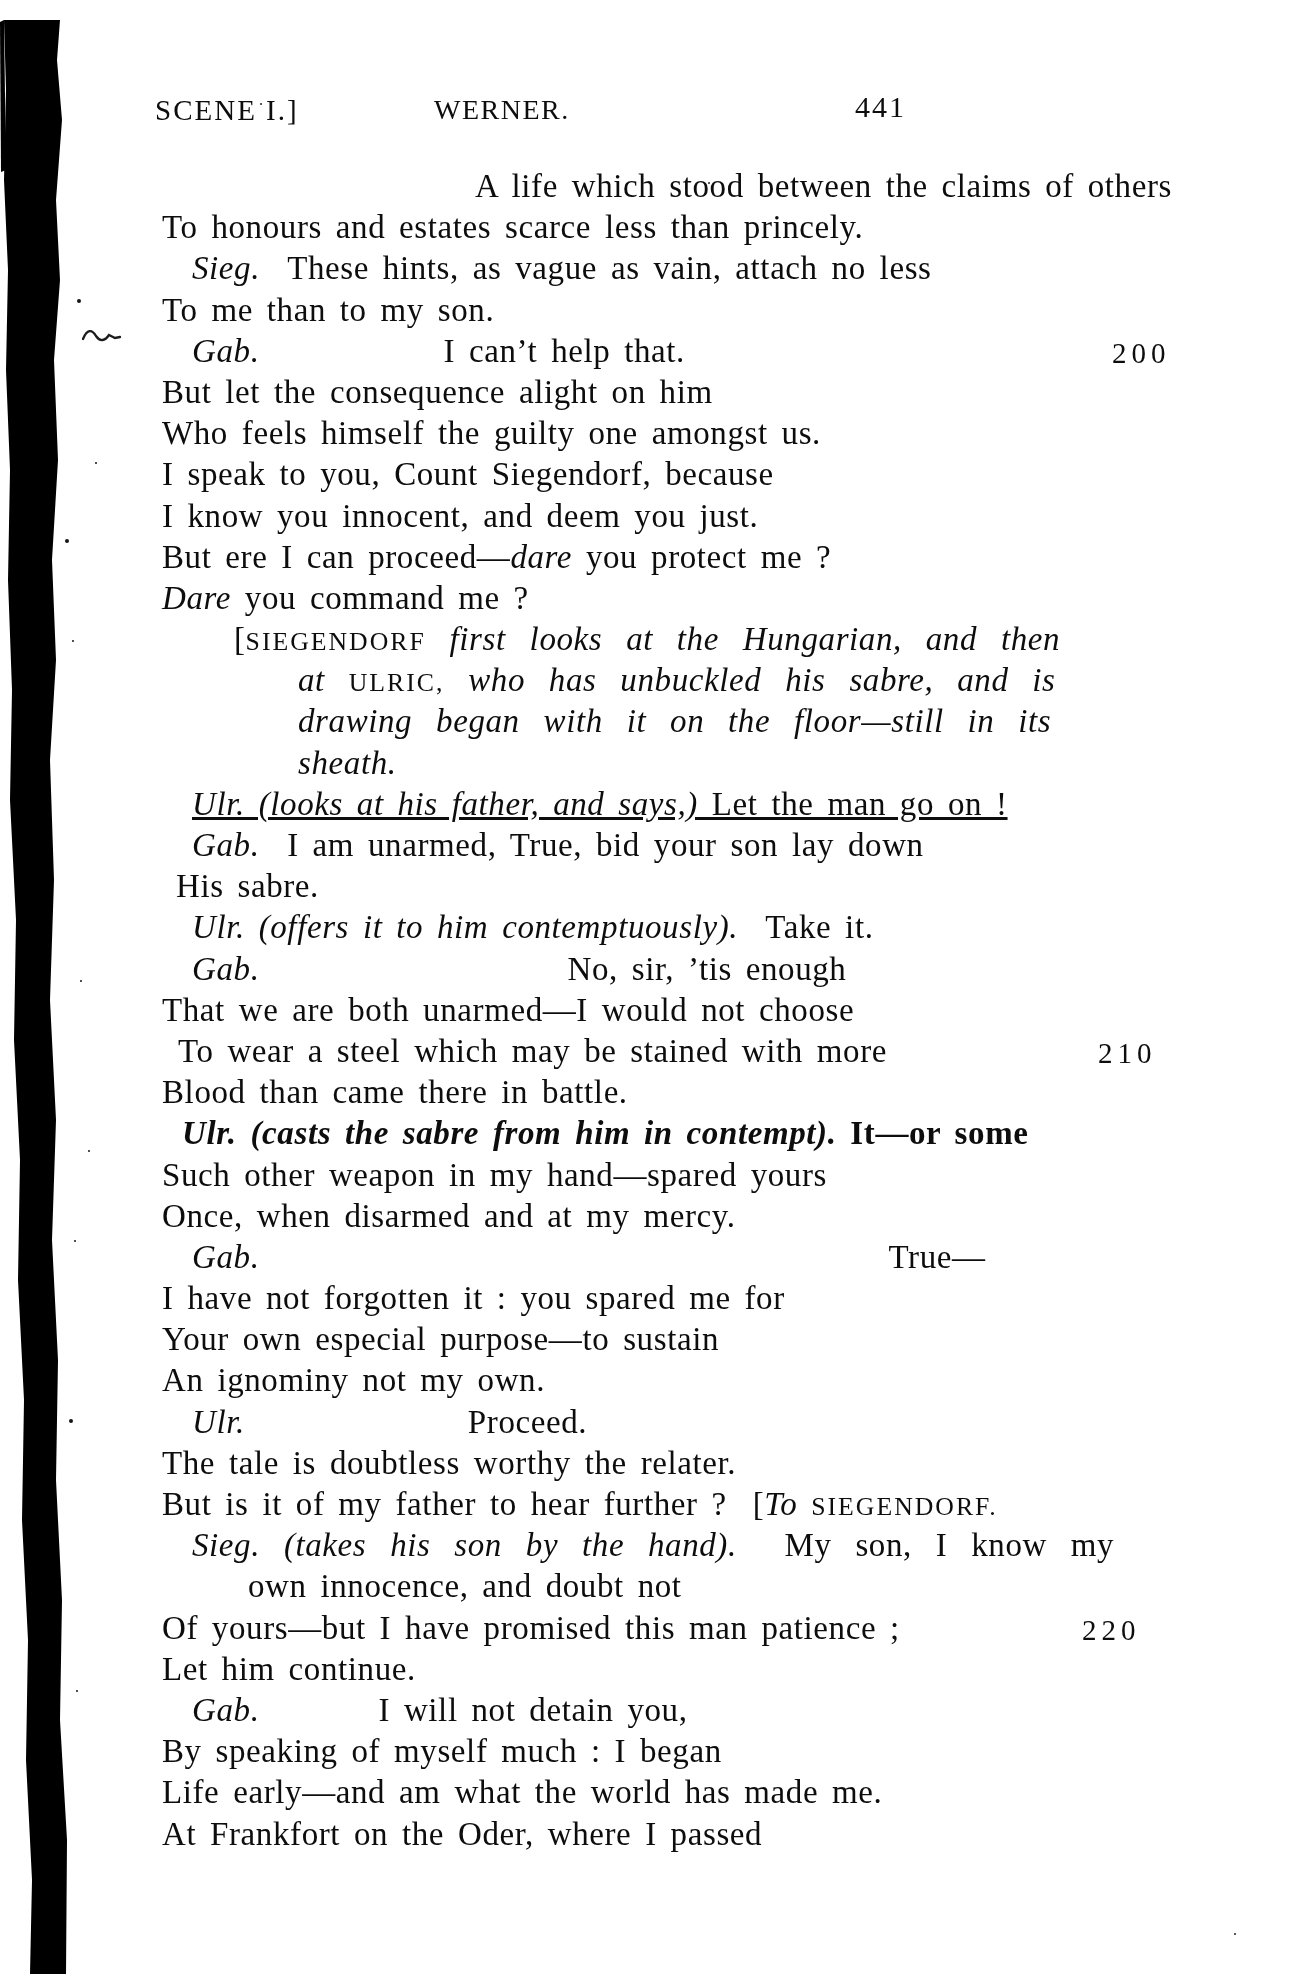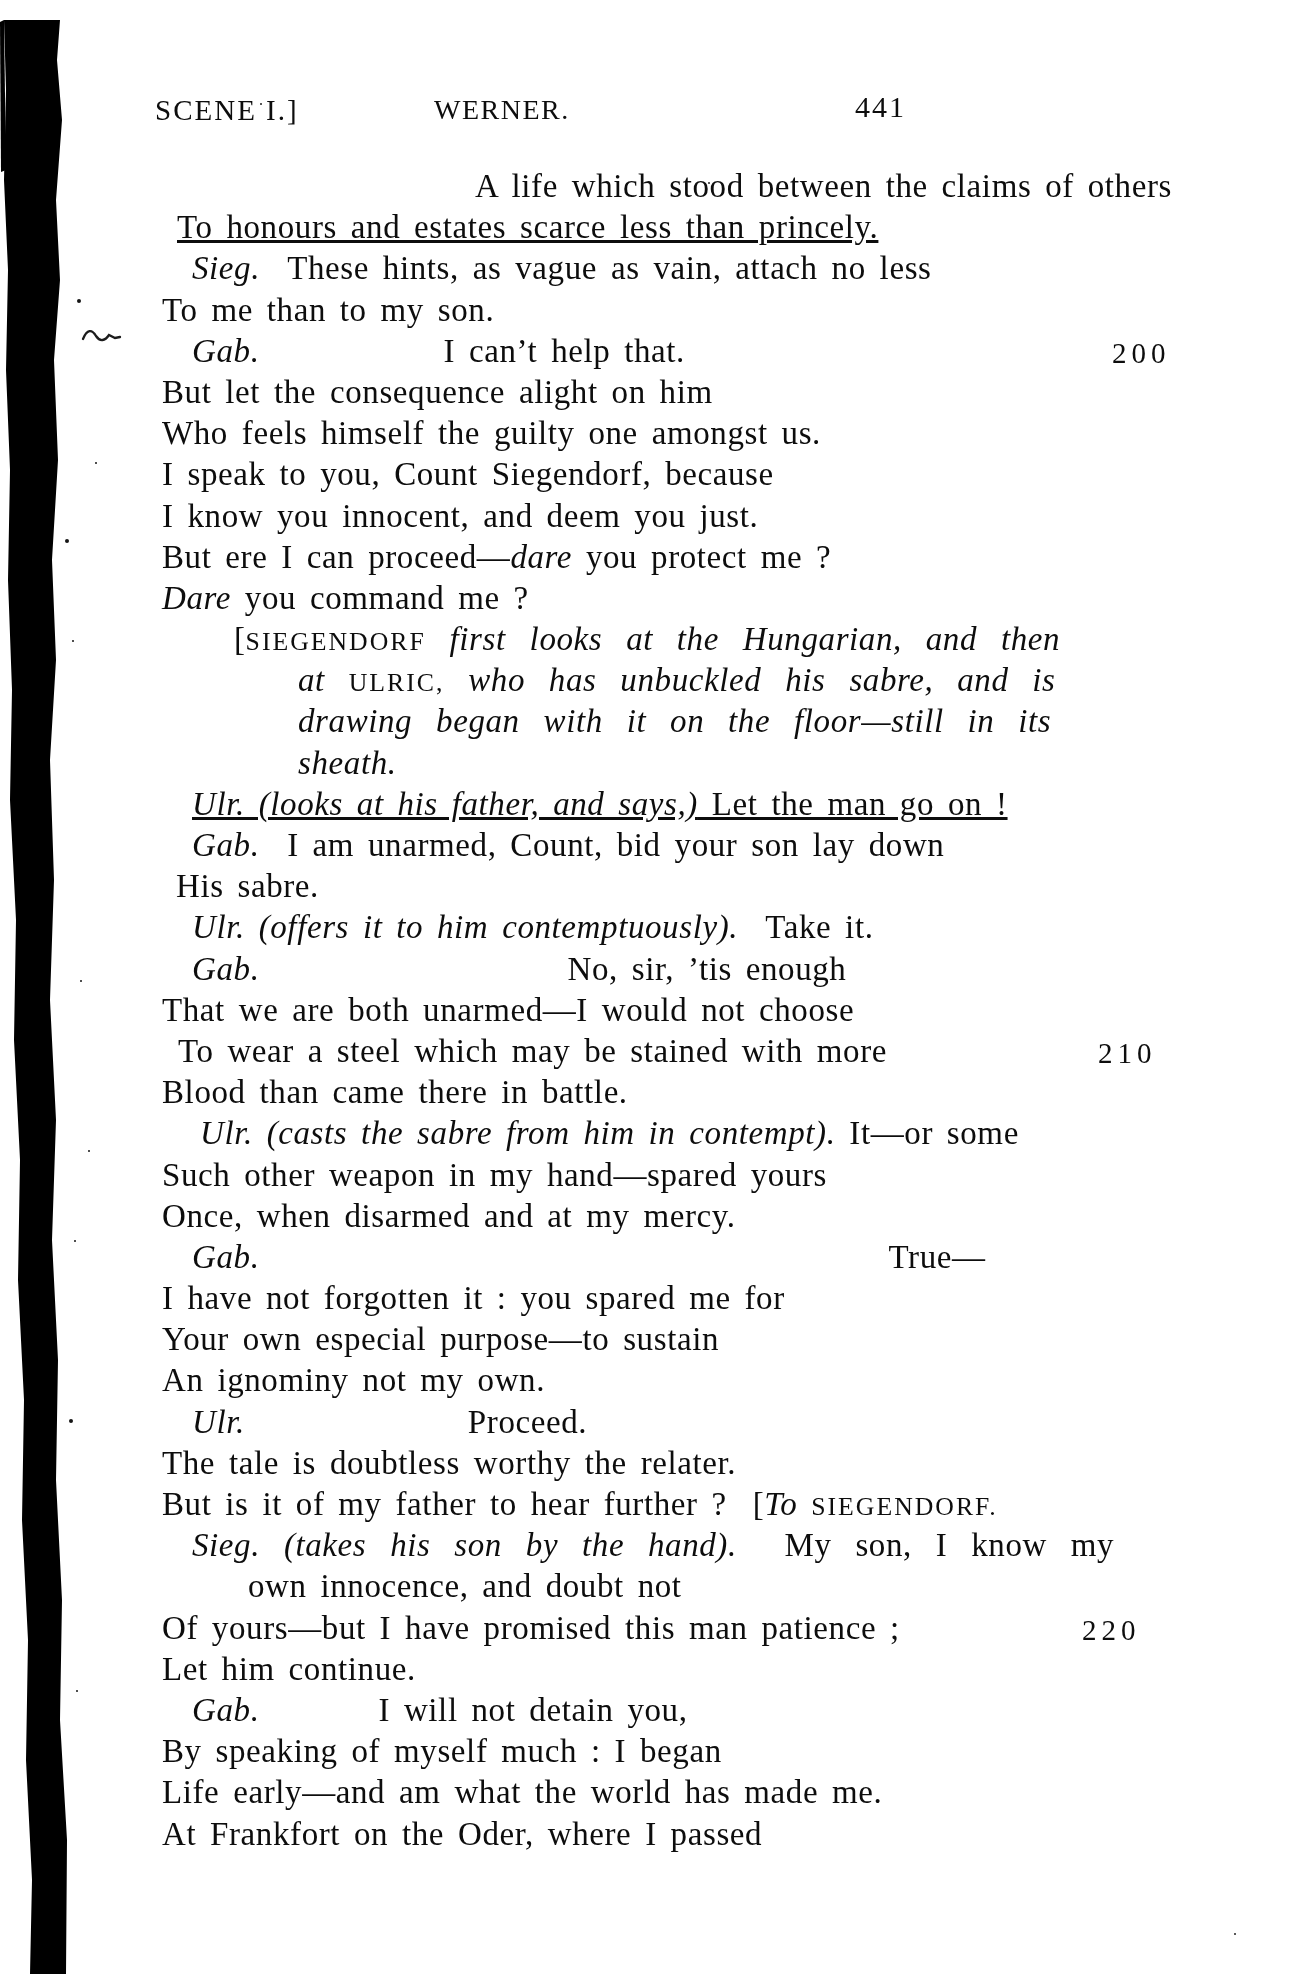--- a/index.html
+++ b/index.html
@@ -53,43 +53,43 @@
   </svg>
 
   <div class="specks"></div>
 
   <span class="hdr hdr-scene">SCENE I.]</span>
   <span class="hdr hdr-title">WERNER.</span>
   <span class="hdr hdr-page">441</span>
 
   <div class="text-block">
       <div class="line" style="margin-left: 0px; text-align: right;"><span class="seg-n">A life which stood between the claims of others</span></div>
-      <div class="line" style="margin-left: 15px; text-decoration: underline;"><span class="seg-n">To honours and estates scarce less than princely.</span></div>
+      <div class="line" style="margin-left: 0px;"><span class="seg-n">To honours and estates scarce less than princely.</span></div>
       <div class="line" style="margin-left: 30px;"><span class="seg-i">Sieg.</span><span class="seg-n">  These hints, as vague as vain, attach no less</span></div>
       <div class="line" style="margin-left: 0px;"><span class="seg-n">To me than to my son.</span></div>
       <div class="line" style="margin-left: 30px;"><span class="seg-i">Gab.</span><span class="gap" style="width: 184px;"></span><span class="seg-n">I can’t help that.</span><span class="linenum">200</span></div>
       <div class="line" style="margin-left: 0px;"><span class="seg-n">But let the consequence alight on him</span></div>
       <div class="line" style="margin-left: 0px;"><span class="seg-n">Who feels himself the guilty one amongst us.</span></div>
       <div class="line" style="margin-left: 0px;"><span class="seg-n">I speak to you, Count Siegendorf, because</span></div>
       <div class="line" style="margin-left: 0px;"><span class="seg-n">I know you innocent, and deem you just.</span></div>
       <div class="line" style="margin-left: 0px;"><span class="seg-n">But ere I can proceed—</span><span class="seg-i">dare</span><span class="seg-n"> you protect me ?</span></div>
       <div class="line" style="margin-left: 0px;"><span class="seg-i">Dare</span><span class="seg-n"> you command me ?</span></div>
       <div class="line wide" style="margin-left: 72px;"><span class="seg-n">[</span><span class="seg-sc">SIEGENDORF</span><span class="seg-i"> first looks at the Hungarian, and then</span></div>
       <div class="line wide" style="margin-left: 136px;"><span class="seg-i">at </span><span class="seg-sc">ULRIC,</span><span class="seg-i"> who has unbuckled his sabre, and is</span></div>
       <div class="line wide" style="margin-left: 136px;"><span class="seg-i">drawing began with it on the floor—still in its</span></div>
       <div class="line" style="margin-left: 136px;"><span class="seg-i">sheath.</span></div>
       <div class="line" style="margin-left: 30px; text-decoration: underline;"><span class="seg-i">Ulr. (looks at his father, and says,)</span><span class="seg-n"> Let the man go on !</span></div>
-      <div class="line" style="margin-left: 30px;"><span class="seg-i">Gab.</span><span class="seg-n">  I am unarmed, Count, bid your son lay down</span></div>
+      <div class="line" style="margin-left: 30px;"><span class="seg-i">Gab.</span><span class="seg-n">  I am unarmed, True, bid your son lay down</span></div>
       <div class="line" style="margin-left: 14px;"><span class="seg-n">His sabre.</span></div>
       <div class="line" style="margin-left: 30px;"><span class="seg-i">Ulr. (offers it to him contemptuously).</span><span class="seg-n">  Take it.</span></div>
       <div class="line" style="margin-left: 30px;"><span class="seg-i">Gab.</span><span class="gap" style="width: 308px;"></span><span class="seg-n">No, sir, ’tis enough</span></div>
       <div class="line" style="margin-left: 0px;"><span class="seg-n">That we are both unarmed—I would not choose</span></div>
       <div class="line" style="margin-left: 16px;"><span class="seg-n">To wear a steel which may be stained with more</span><span class="linenum">210</span></div>
       <div class="line" style="margin-left: 0px;"><span class="seg-n">Blood than came there in battle.</span></div>
-      <div class="line" style="margin-left: 38px;"><span class="seg-i">Ulr. (casts the sabre from him in contempt).</span><span class="seg-n"> It—or some</span></div>
+      <div class="line" style="margin-left: 20px; font-weight: bold;"><span class="seg-i">Ulr. (casts the sabre from him in contempt).</span><span class="seg-n"> It—or some</span></div>
       <div class="line" style="margin-left: 0px;"><span class="seg-n">Such other weapon in my hand—spared yours</span></div>
       <div class="line" style="margin-left: 0px;"><span class="seg-n">Once, when disarmed and at my mercy.</span></div>
       <div class="line" style="margin-left: 30px;"><span class="seg-i">Gab.</span><span class="gap" style="width: 629px;"></span><span class="seg-n">True—</span></div>
       <div class="line" style="margin-left: 0px;"><span class="seg-n">I have not forgotten it : you spared me for</span></div>
       <div class="line" style="margin-left: 0px;"><span class="seg-n">Your own especial purpose—to sustain</span></div>
       <div class="line" style="margin-left: 0px;"><span class="seg-n">An ignominy not my own.</span></div>
       <div class="line" style="margin-left: 30px;"><span class="seg-i">Ulr.</span><span class="gap" style="width: 223px;"></span><span class="seg-n">Proceed.</span></div>
       <div class="line" style="margin-left: 0px;"><span class="seg-n">The tale is doubtless worthy the relater.</span></div>
       <div class="line" style="margin-left: 0px;"><span class="seg-n">But is it of my father to hear further ?</span><span class="gap" style="width: 26px;"></span><span class="seg-n">[</span><span class="seg-i">To </span><span class="seg-sc">SIEGENDORF.</span></div>
       <div class="line wide" style="margin-left: 30px;"><span class="seg-i">Sieg. (takes his son by the hand).</span><span class="seg-n">  My son, I know my</span></div>

